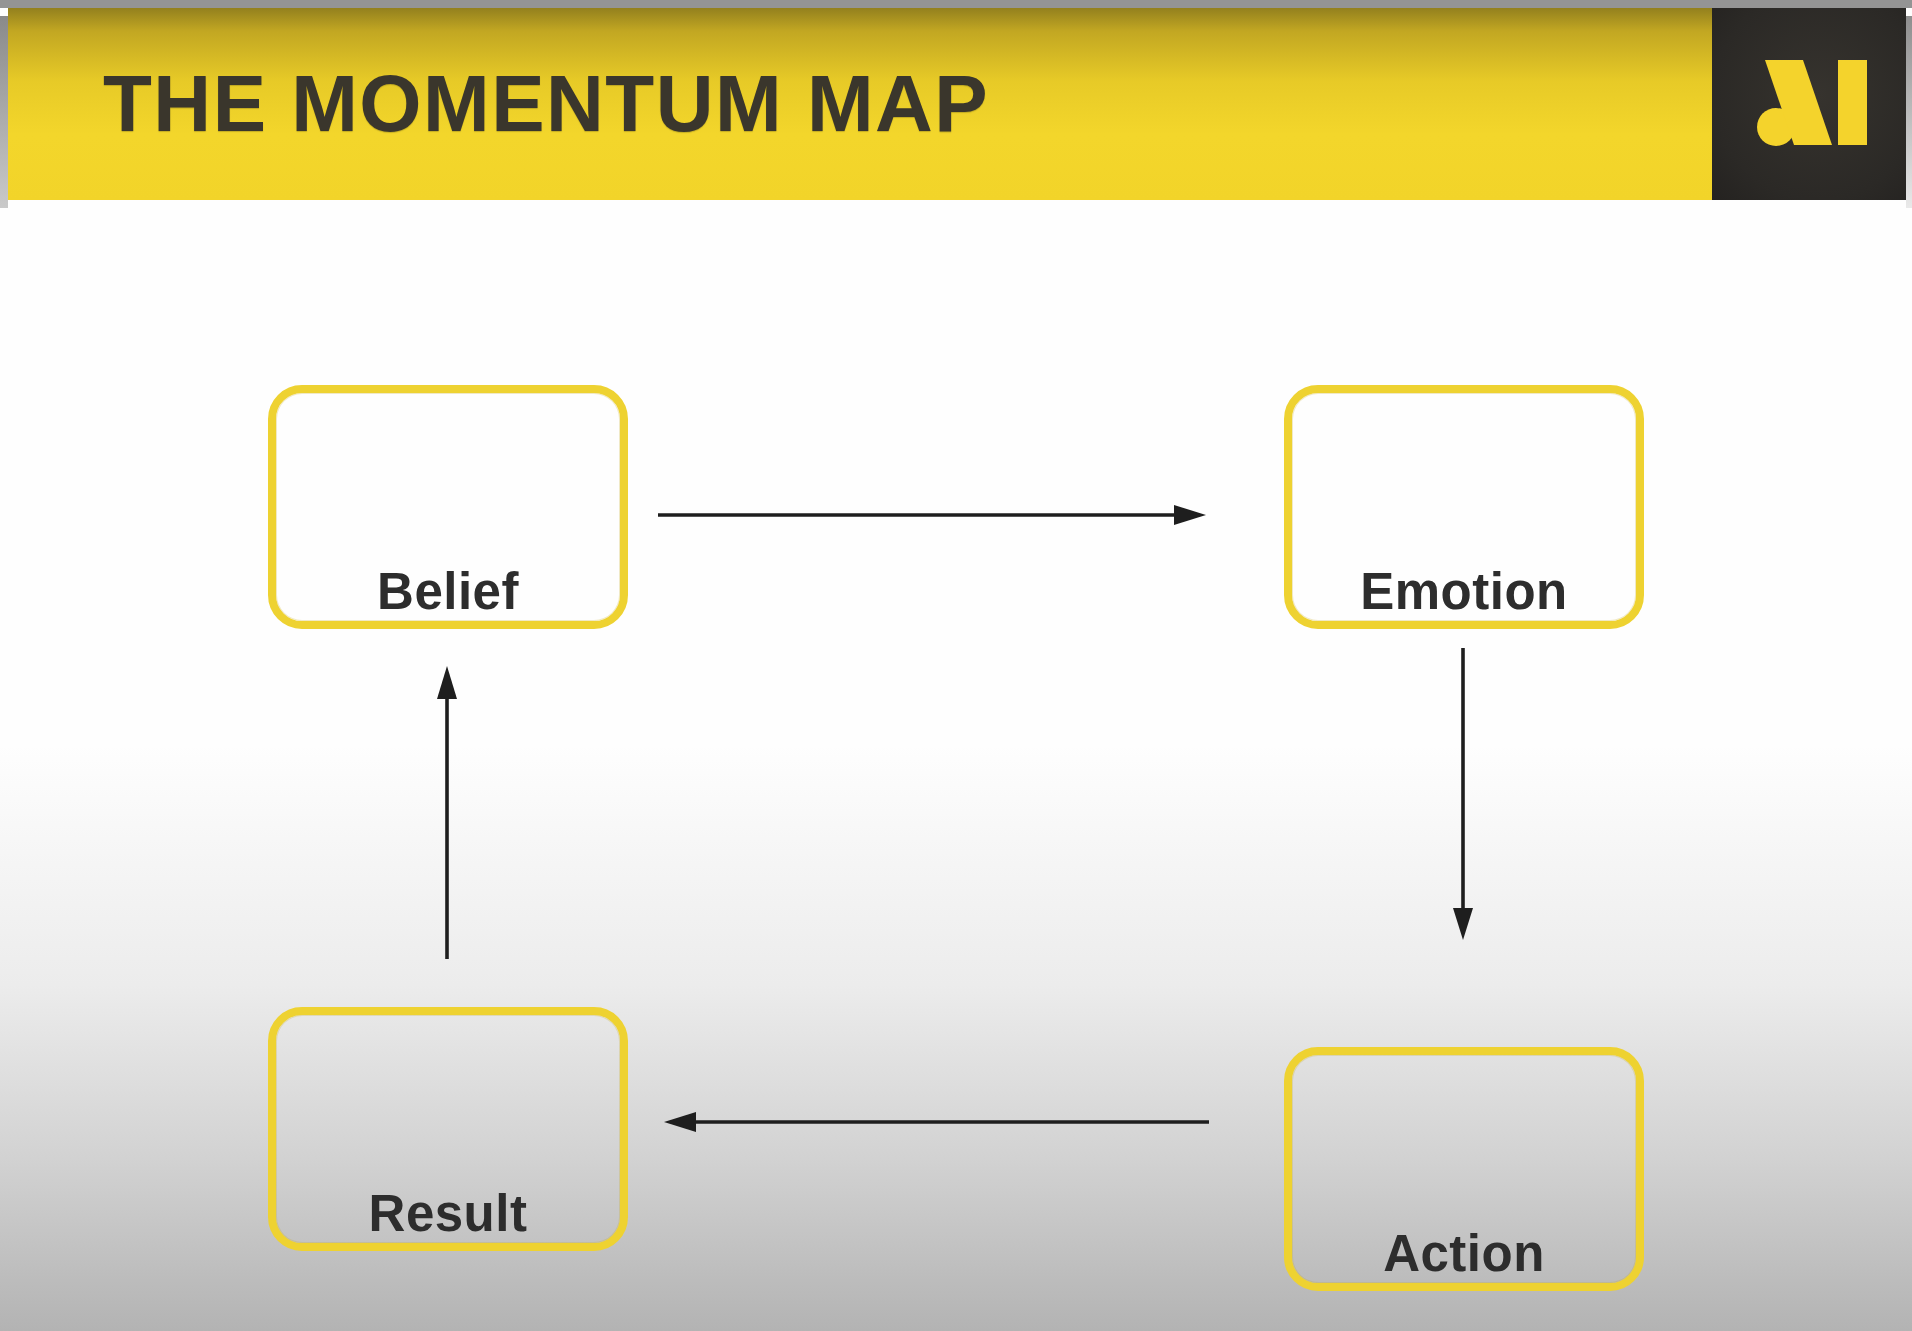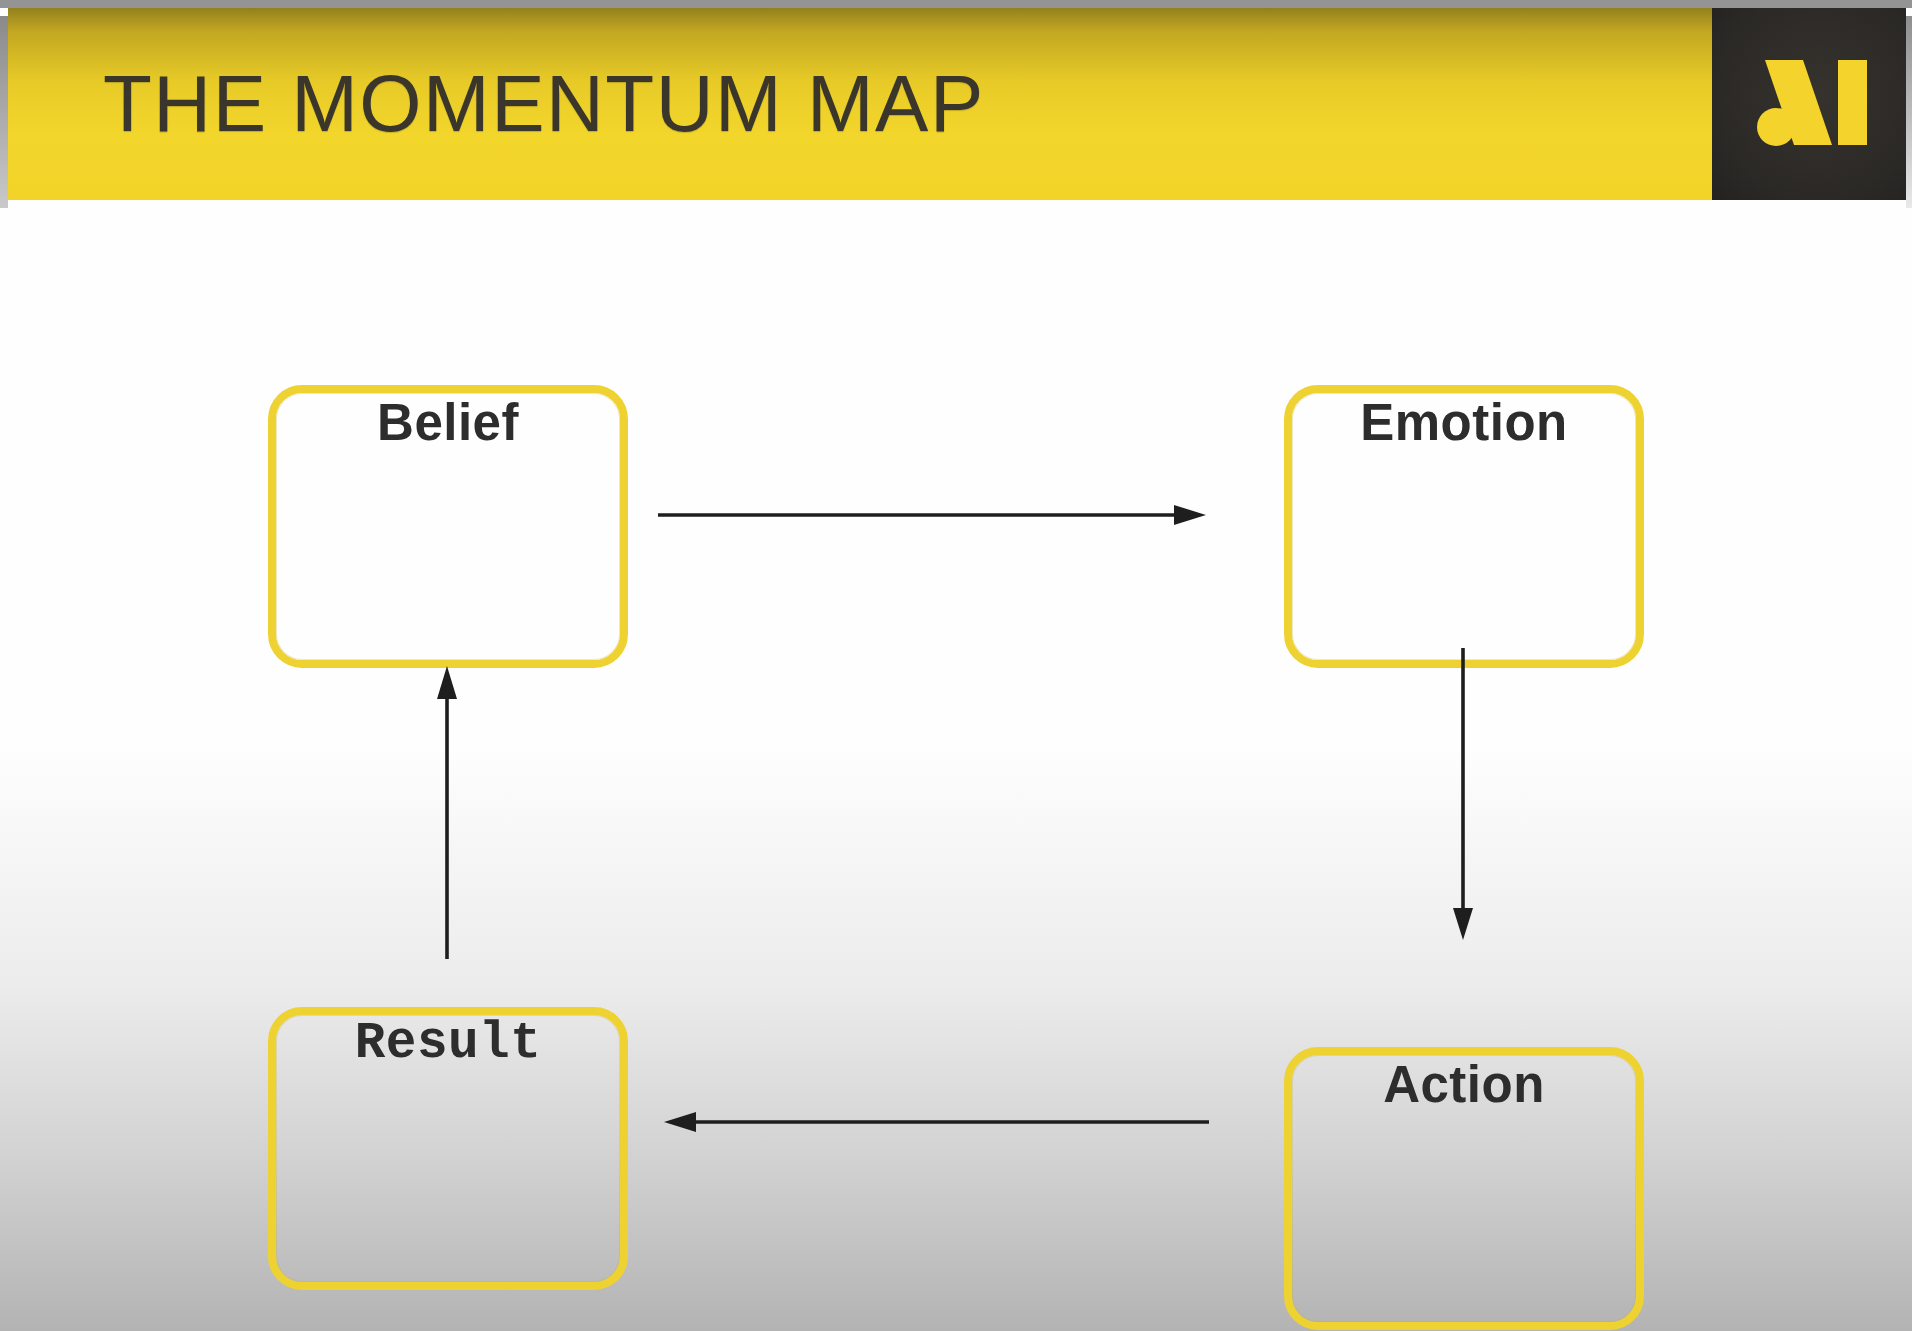--- a/index.html
+++ b/index.html
@@ -30,41 +30,41 @@
     position: absolute; left: 8px; top: 0; width: 1704px; height: 192px;
     background: linear-gradient(180deg,
       #93801e 0%, #c2a722 12%, #e7ca27 38%, #f3d62b 66%, #f2d429 100%);
     display: flex; align-items: center;
     padding-left: 95px;
   }
 
   .title {
     margin: 0;
     font-size: 80px;
-    font-weight: normal;
+    font-weight: bold;
     letter-spacing: 1.5px;
     color: #3a362c;
     text-shadow: 0 1px 1px rgba(60,50,10,0.25);
     white-space: nowrap;
   }
 
   .logo-square {
     position: absolute; left: 1712px; top: 0; width: 194px; height: 192px;
     background: radial-gradient(circle at 55% 45%, #36332e 0%, #2b2926 70%, #242220 100%);
     display: flex; align-items: center; justify-content: center;
   }
   .logo-square svg { display: block; width: 194px; height: 192px; }
 
   
   .node {
     position: absolute;
-    width: 360px; height: 283px;
+    width: 360px; height: 244px;
     border: 8px solid #eed231;
     border-radius: 34px;
-    display: flex; align-items: flex-start; justify-content: center;
+    display: flex; align-items: flex-end; justify-content: center;
     background: transparent;
     box-shadow: inset 0 0 0 1px rgba(200,170,30,0.25);
   }
   .node-label {
     font-size: 51px;
     font-weight: bold;
     letter-spacing: 0.5px;
     color: #2d2d2d;
   }
 
@@ -100,21 +100,21 @@
   <main>
 
     <div class="node" style="left:268px; top:385px;">
       <span class="node-label">Belief</span>
     </div>
 
     <div class="node" style="left:1284px; top:385px;">
       <span class="node-label">Emotion</span>
     </div>
 
-    <div class="node" style="left:268px; top:1007px;font-family:Liberation Mono, monospace;">
+    <div class="node" style="left:268px; top:1007px;">
       <span class="node-label">Result</span>
     </div>
 
     <div class="node" style="left:1284px; top:1007px;margin-top:40px;">
       <span class="node-label">Action</span>
     </div>
 
     <svg class="arrow" style="left:658px; top:501px;" width="548" height="28" aria-hidden="true">
       <line x1="0" y1="14" x2="518" y2="14"></line>
       <polygon points="516,4 548,14 516,24"></polygon>

